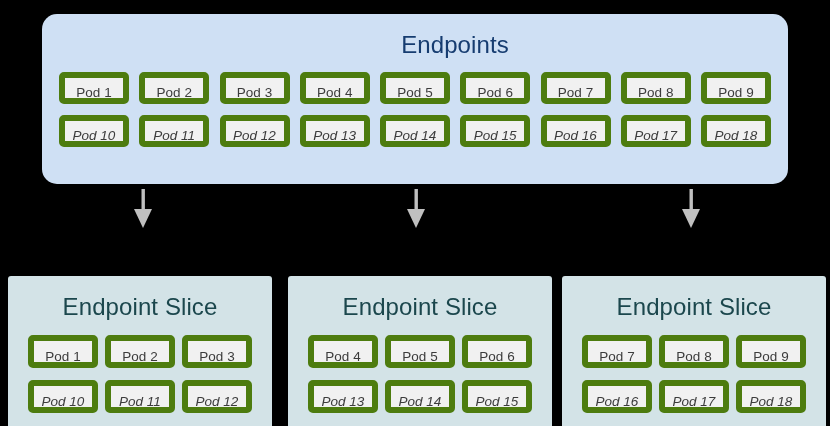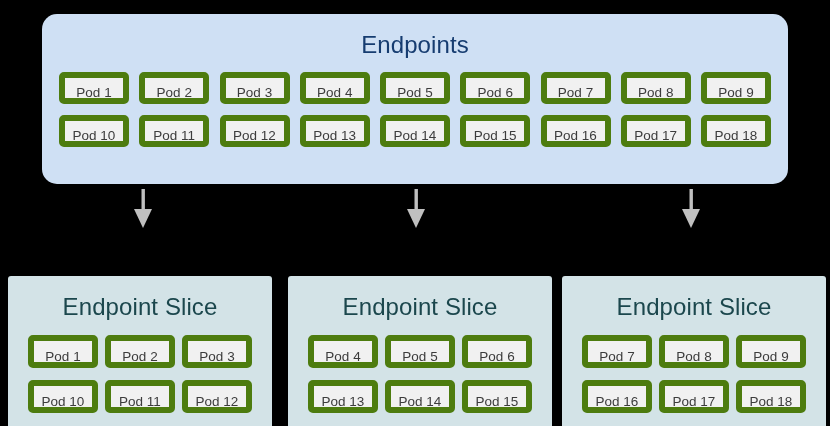--- a/index.html
+++ b/index.html
@@ -40,35 +40,37 @@
     position: absolute;
     left: 0;
     top: 17px;
     width: 100%;
     text-align: center;
     font-size: 24px;
     font-weight: 400;
     color: #163c70;
     letter-spacing: 0.1px;
     line-height: 28px;
+    padding-left: 40px;
   }
 
   .endpoints-rows {
     position: absolute;
     left: 17px;
     top: 58px;
     right: 17px;
   }
 
   .pod-row {
     display: flex;
     justify-content: space-between;
   }
   .pod-row + .pod-row {
     margin-top: 11px;
+    font-style: italic;
   }
 
   .pod-chip {
     background: #f1f1f1;
     border: 6px solid #4d7c0f;
     border-radius: 5px;
     height: 32px;
     line-height: 30px;
     text-align: center;
     font-size: 13.5px;

